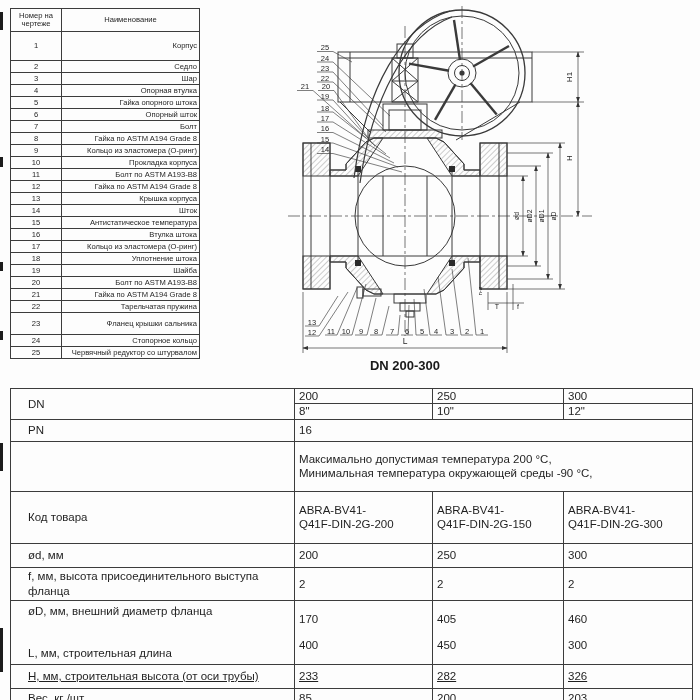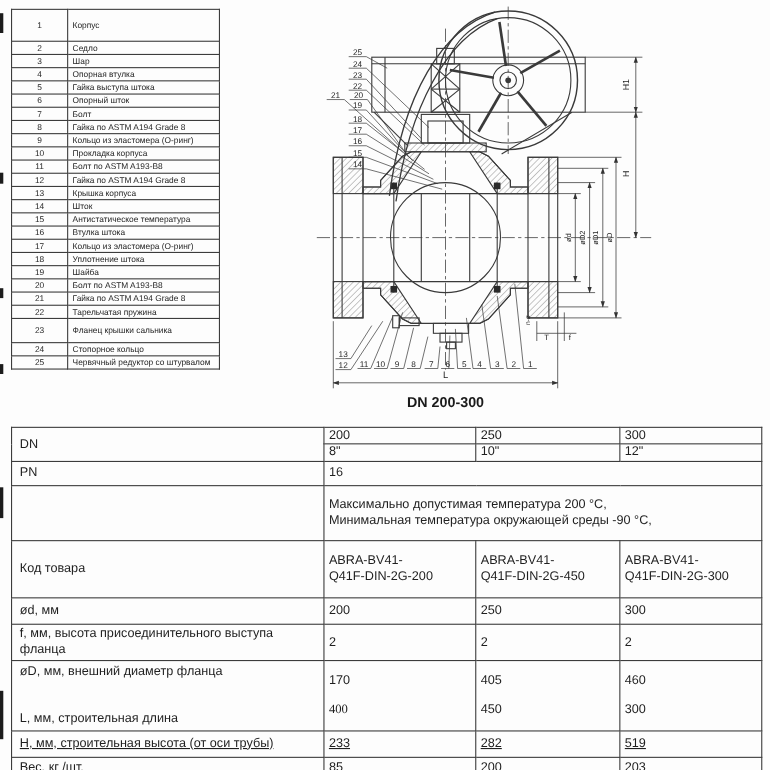--- a/index.html
+++ b/index.html
@@ -5,38 +5,38 @@
   html,body{margin:0;padding:0;}
   body{
     width:700px;height:700px;background:#fdfdfd;position:relative;overflow:hidden;
     font-family:"Liberation Sans","DejaVu Sans",sans-serif;color:#222;
   }
   
   .parts-table{
     position:absolute;left:10px;top:8px;width:190px;
     border-collapse:collapse;font-size:7.6px;line-height:1.05;color:#1f1f1f;
   }
-  .parts-table td{border:1px solid #3c3c3c;padding:0 2px;vertical-align:middle;}
+  .parts-table td{border:1px solid #3c3c3c;padding:0 2px;vertical-align:middle;text-align:right;}
   .parts-table td.num{width:46px;text-align:center;}
   .parts-table td.nm{padding-left:4px;}
   .parts-table tr{height:12px;}
   .parts-table tr.hdr{height:23px;}
   .parts-table tr.hdr td{text-align:center;font-size:7.6px;}
   .parts-table tr.tall1{height:29px;}
   .parts-table tr.tall23{height:22px;}
   
   .drawing{position:absolute;left:280px;top:0;width:420px;height:384px;}
   .drawing svg{display:block;}
   
   .spec-table{
     position:absolute;left:10px;top:388px;width:682px;
     border-collapse:collapse;font-size:11.5px;color:#1f1f1f;table-layout:fixed;
   }
   .spec-table td{border:1px solid #3c3c3c;padding:0 4px;vertical-align:middle;text-align:left;line-height:1.25;}
-  .spec-table td.lbl{text-align:left;padding-left:7px;}
+  .spec-table td.lbl{text-align:left;padding-left:17px;}
   .spec-table col.c0{width:284px;}
   .spec-table col.c1{width:138px;}
   .spec-table col.c2{width:131px;}
   .spec-table col.c3{width:129px;}
   .r-dn{height:12px;}
   .r-pn{height:22px;}
   .r-temp{height:50px;}
   .r-code{height:52px;margin-top:20px;}
   .r-od{height:24px;}
   .r-f{height:33px;}
@@ -53,39 +53,43 @@
 
 <div class="artifact" style="top:12px;height:18px;"></div>
 <div class="artifact" style="top:157px;height:10px;"></div>
 <div class="artifact" style="top:262px;height:9px;"></div>
 <div class="artifact" style="top:331px;height:9px;"></div>
 <div class="artifact" style="top:443px;height:28px;"></div>
 <div class="artifact" style="top:628px;height:44px;"></div>
 
 <table class="parts-table">
   <tbody>
+      <tr class="hdr">
+    <td class="num">Номер на чертеже</td>
+    <td>Наименование</td>
+  </tr>
   <tr class="tall1">
         <td class="num">1</td>
         <td class="nm">Корпус</td>
       </tr>
   <tr>
         <td class="num">2</td>
         <td class="nm">Седло</td>
       </tr>
   <tr>
         <td class="num">3</td>
         <td class="nm">Шар</td>
       </tr>
   <tr>
         <td class="num">4</td>
         <td class="nm">Опорная втулка</td>
       </tr>
   <tr>
         <td class="num">5</td>
-        <td class="nm">Гайка выступа штока</td>
+        <td class="nm">Гайка опорного штока</td>
       </tr>
   <tr>
         <td class="num">6</td>
         <td class="nm">Опорный шток</td>
       </tr>
   <tr>
         <td class="num">7</td>
         <td class="nm">Болт</td>
       </tr>
   <tr>
@@ -409,21 +413,21 @@
     </td>
   </tr>
   <tr class="r-code">
     <td class="lbl">Код товара</td>
     <td>
           <div>ABRA-BV41-</div>
           <div>Q41F-DIN-2G-200</div>
         </td>
     <td>
           <div>ABRA-BV41-</div>
-          <div>Q41F-DIN-2G-450</div>
+          <div>Q41F-DIN-2G-150</div>
         </td>
     <td>
           <div>ABRA-BV41-</div>
           <div>Q41F-DIN-2G-300</div>
         </td>
   </tr>
   <tr class="r-od">
     <td class="lbl">ød, мм</td>
     <td>200</td>
     <td>250</td>
@@ -435,36 +439,36 @@
     <td>2</td>
     <td>2</td>
   </tr>
   <tr class="r-odl">
     <td class="lbl two-line">
       <div>øD, мм, внешний диаметр фланца</div>
       <div style="margin-top:28px;">L, мм, строительная длина</div>
     </td>
     <td class="two-line">
           <div>170</div>
-          <div style="margin-top:12px;font-family:Liberation Serif, serif;">400</div>
+          <div style="margin-top:12px;">400</div>
         </td>
     <td class="two-line">
           <div>405</div>
           <div style="margin-top:12px;">450</div>
         </td>
     <td class="two-line">
           <div>460</div>
           <div style="margin-top:12px;">300</div>
         </td>
   </tr>
   <tr class="r-h">
     <td class="lbl">H, мм,  строительная высота (от оси трубы)</td>
     <td>233</td>
     <td>282</td>
-    <td>519</td>
+    <td>326</td>
   </tr>
   <tr class="r-ves">
     <td class="lbl">Вес, кг /шт.</td>
     <td>85</td>
     <td>200</td>
     <td>203</td>
   </tr>
 </tbody>
   </table>
 

